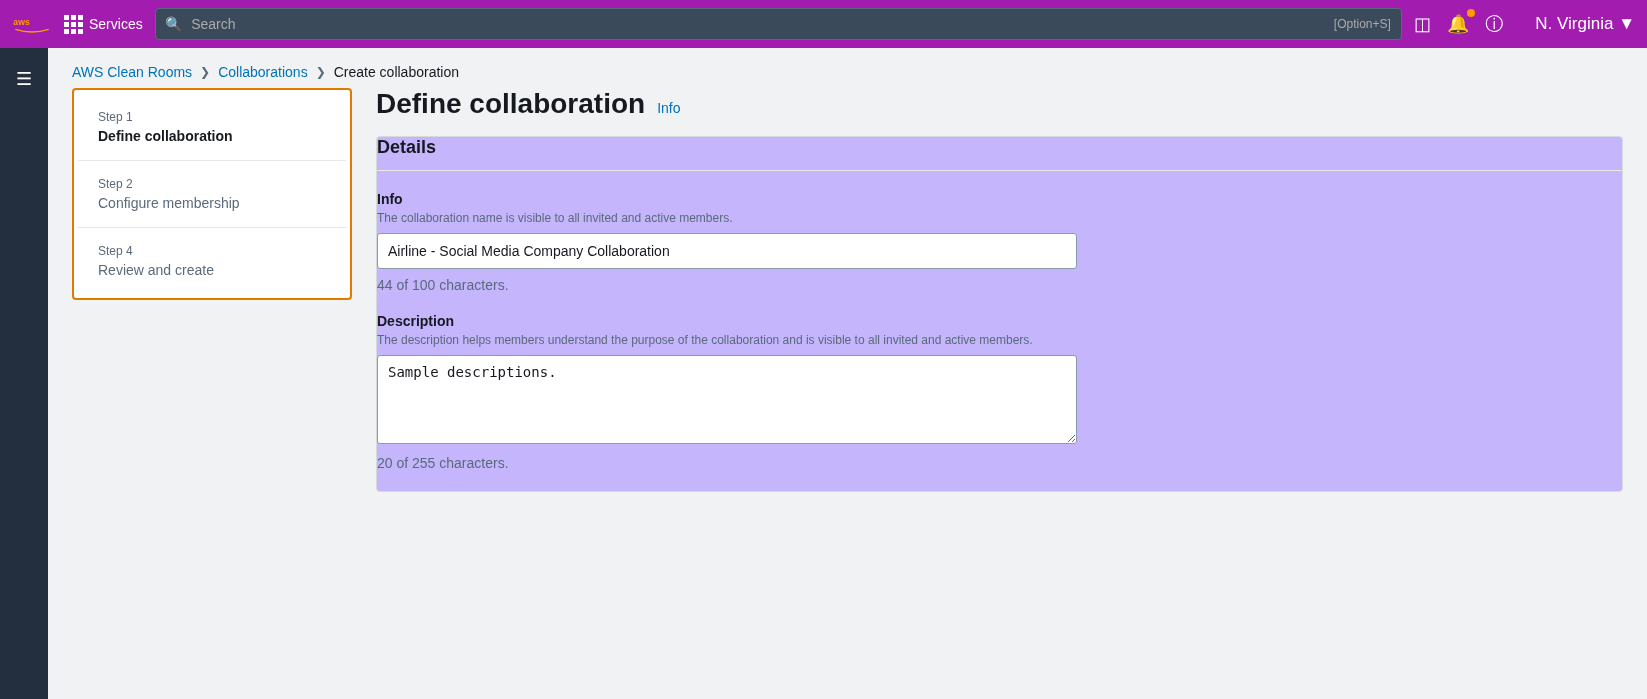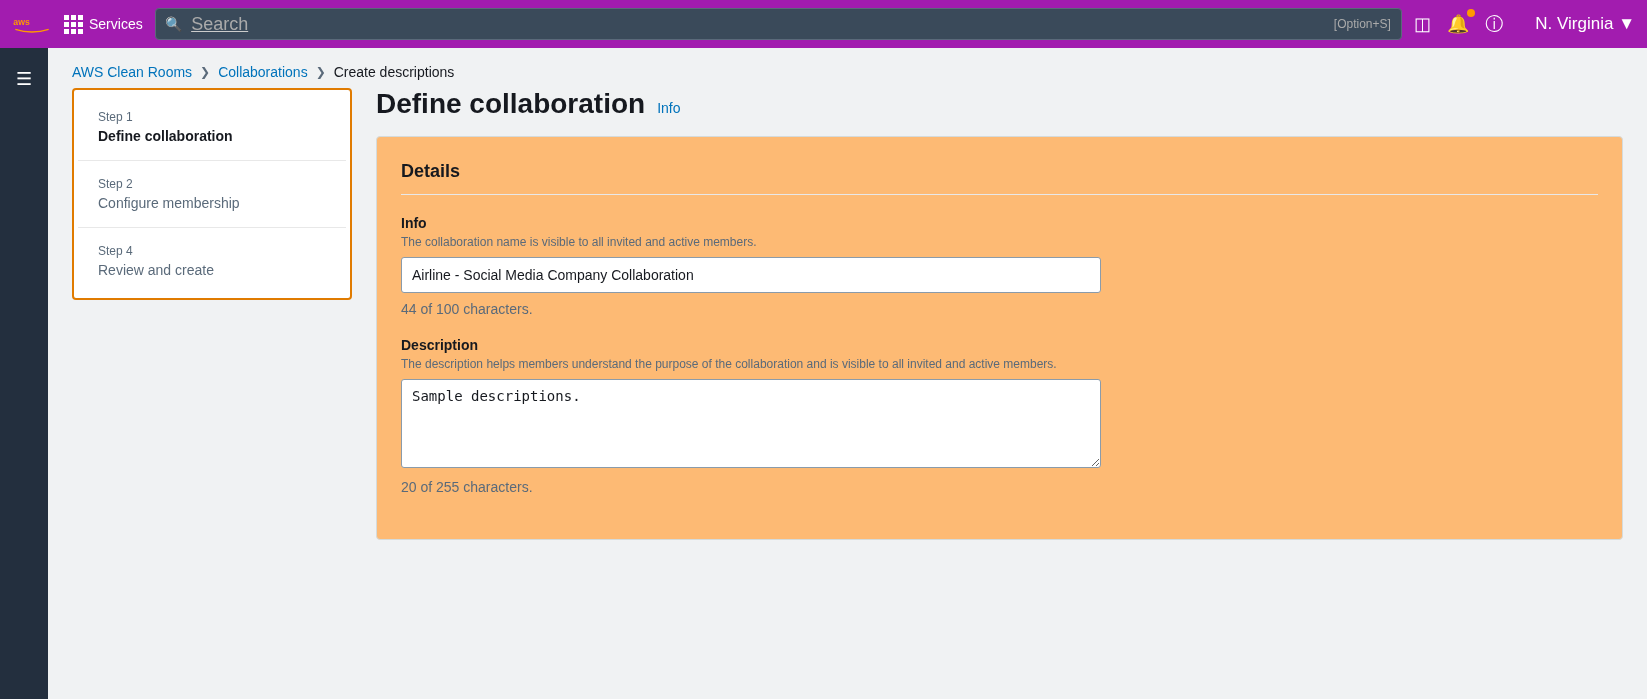--- a/index.html
+++ b/index.html
@@ -41,23 +41,22 @@
       padding: 0 10px;
       gap: 8px;
       color: #ccc;
       font-size: 14px;
     }
     .search-bar input {
       background: transparent;
       border: none;
       outline: none;
       color: #ccc;
-      font-size: 18px;
+      font-size: 14px;
       flex: 1;
-      text-decoration: underline;
     }
     .search-bar input::placeholder { color: #aaa; }
     .search-shortcut { color: #aaa; font-size: 12px; margin-left: auto; }
     .nav-right {
       display: flex; align-items: center; gap: 16px; margin-left: auto;
     }
     .nav-icon-btn {
       color: #fff; cursor: pointer; font-size: 18px; position: relative; display: flex; align-items: center;
     }
     .nav-icon-btn .badge {
@@ -164,24 +163,23 @@
     }
     .info-link {
       color: #0073bb;
       font-size: 14px;
       cursor: pointer;
       text-decoration: none;
     }
 
     
     .card {
-      background: #fdba74;
+      background: #c4b5fd;
       border: 1px solid #d5dbdb;
       border-radius: 4px;
-      padding: 24px;
     }
     .card-title {
       font-size: 18px;
       font-weight: 700;
       color: #16191f;
       margin-bottom: 20px;
       padding-bottom: 12px;
       border-bottom: 1px solid #e8e8e8;
     }
 
@@ -282,21 +280,21 @@
     <span class="hamburger">☰</span>
   </div>
 
   <div class="main-content">
 
     <div class="breadcrumb">
       <a href="#">AWS Clean Rooms</a>
       <span class="breadcrumb-sep">❯</span>
       <a href="#">Collaborations</a>
       <span class="breadcrumb-sep">❯</span>
-      <span class="breadcrumb-current">Create descriptions</span>
+      <span class="breadcrumb-current">Create collaboration</span>
     </div>
 
     <div class="page-body">
 
       <div class="step-panel">
         <div class="step-item">
           <div class="step-label">Step 1</div>
           <div class="step-name">Define collaboration</div>
         </div>
         <div class="step-item">

